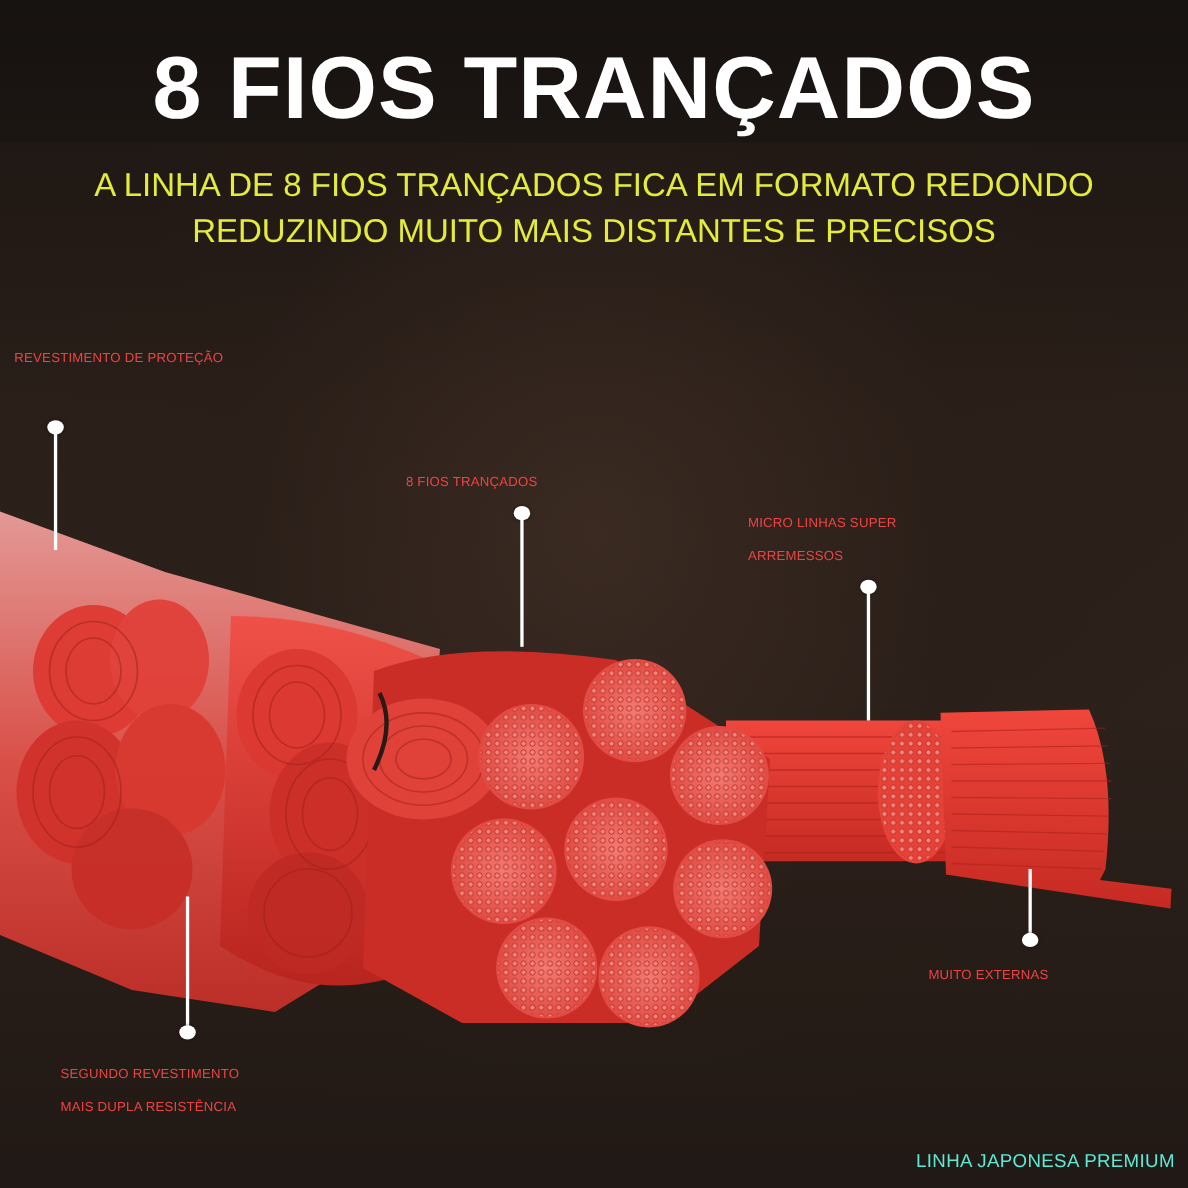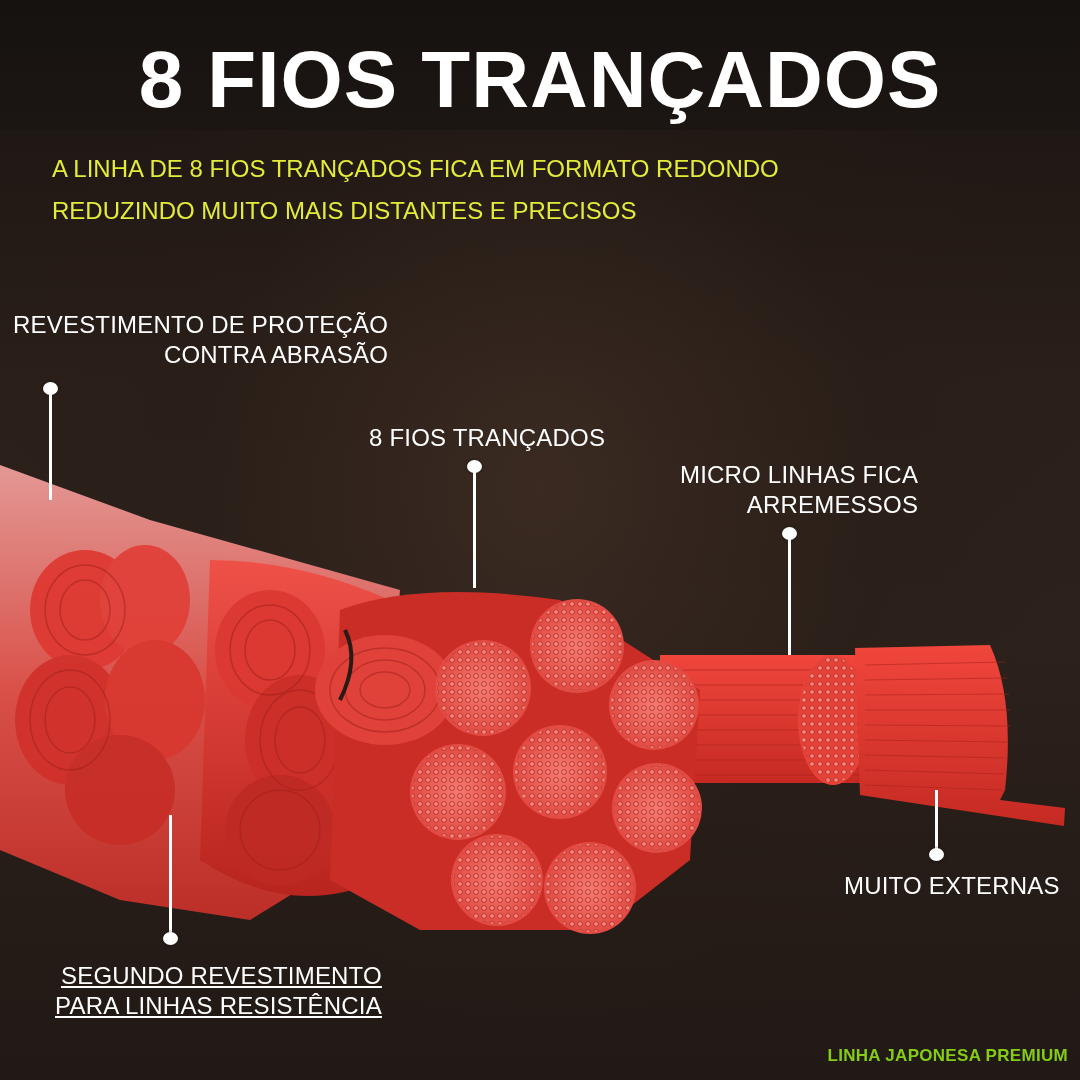--- a/index.html
+++ b/index.html
@@ -3,26 +3,26 @@
 <meta charset="utf-8">
 <style>
   html,body{margin:0;padding:0;}
   body{width:1080px;height:1080px;overflow:hidden;background:#241a16;position:relative;font-family:"Liberation Sans",sans-serif;}
   .bg{position:absolute;inset:0;
     background:
       radial-gradient(ellipse at 50% 45%, rgba(70,50,40,0.55) 0%, rgba(40,28,22,0.3) 45%, rgba(20,14,12,0) 70%),
       linear-gradient(180deg,#1a1411 0%,#2a1f19 35%,#2c211b 60%,#211915 100%);}
   .top-band{position:absolute;left:0;top:0;width:1080px;height:130px;background:linear-gradient(180deg,#161210 0%,#1c1613 100%);}
   .title{position:absolute;left:0;top:30px;width:1080px;text-align:center;color:#ffffff;font-weight:700;font-size:80px;letter-spacing:1px;line-height:100px;}
-  .subtitle{position:absolute;left:52px;top:148px;width:1000px;color:#e3ec3a;font-size:24px;line-height:41.5px;}
-  .label{position:absolute;color:#ffffff;font-size:24px;line-height:30px;letter-spacing:0.2px;text-align:right;}
+  .subtitle{position:absolute;left:40px;top:148px;width:1000px;text-align:center;color:#e3ec3a;font-size:30px;line-height:41.5px;}
+  .label{position:absolute;color:#ef4444;font-size:12px;line-height:30px;letter-spacing:0.2px;}
   .pin{position:absolute;}
   .pin .dot{position:absolute;width:15px;height:13px;border-radius:50%;background:#ffffff;box-shadow:0 0 3px rgba(0,0,0,.5);}
   .pin .line{position:absolute;width:3px;background:#ffffff;}
-  .brand{position:absolute;right:12px;bottom:14px;color:#84cc16;font-weight:700;font-size:17px;letter-spacing:.3px;}
+  .brand{position:absolute;right:12px;bottom:14px;color:#5eead4;font-weight:400;font-size:17px;letter-spacing:.3px;}
   svg.art{position:absolute;left:0;top:0;}
 </style>
 </head>
 <body>
 
 <div class="bg"></div>
 <div class="top-band"></div>
 
 <svg class="art" width="1080" height="1080" viewBox="0 0 1080 1080">
   <defs>
@@ -138,54 +138,53 @@
 </svg>
 
 <div class="title">8 FIOS TRANÇADOS</div>
 <div class="subtitle">
   <div>A LINHA DE 8 FIOS TRANÇADOS FICA EM FORMATO REDONDO</div>
   <div>REDUZINDO MUITO MAIS DISTANTES E PRECISOS</div>
 </div>
 
 <div class="label" style="left:13px;top:310px;">
   <div>REVESTIMENTO DE PROTEÇÃO</div>
-  <div>CONTRA ABRASÃO</div>
 </div>
 <div class="pin" style="left:43px;top:382px;">
   <div class="dot" style="left:0;top:0;"></div>
   <div class="line" style="left:6px;top:10px;height:108px;"></div>
 </div>
 
 <div class="label" style="left:369px;top:423px;">
   <div>8 FIOS TRANÇADOS</div>
 </div>
 <div class="pin" style="left:467px;top:460px;">
   <div class="dot" style="left:0;top:0;"></div>
   <div class="line" style="left:6px;top:10px;height:118px;"></div>
 </div>
 
 <div class="label" style="left:680px;top:460px;">
-  <div>MICRO LINHAS FICA</div>
+  <div>MICRO LINHAS SUPER</div>
   <div>ARREMESSOS</div>
 </div>
 <div class="pin" style="left:782px;top:527px;">
   <div class="dot" style="left:0;top:0;"></div>
   <div class="line" style="left:6px;top:10px;height:118px;"></div>
 </div>
 
 <div class="pin" style="left:929px;top:790px;">
   <div class="line" style="left:6px;top:0;height:62px;"></div>
   <div class="dot" style="left:0;top:58px;"></div>
 </div>
 <div class="label" style="left:844px;top:871px;">
   <div>MUITO EXTERNAS</div>
 </div>
 
 <div class="pin" style="left:163px;top:815px;">
   <div class="line" style="left:6px;top:0;height:120px;"></div>
   <div class="dot" style="left:0;top:117px;"></div>
 </div>
-<div class="label" style="left:55px;top:961px;text-decoration:underline;">
+<div class="label" style="left:55px;top:961px;">
   <div>SEGUNDO REVESTIMENTO</div>
-  <div>PARA LINHAS RESISTÊNCIA</div>
+  <div>MAIS DUPLA RESISTÊNCIA</div>
 </div>
 
 <div class="brand">LINHA JAPONESA PREMIUM</div>
 
 </body></html>

